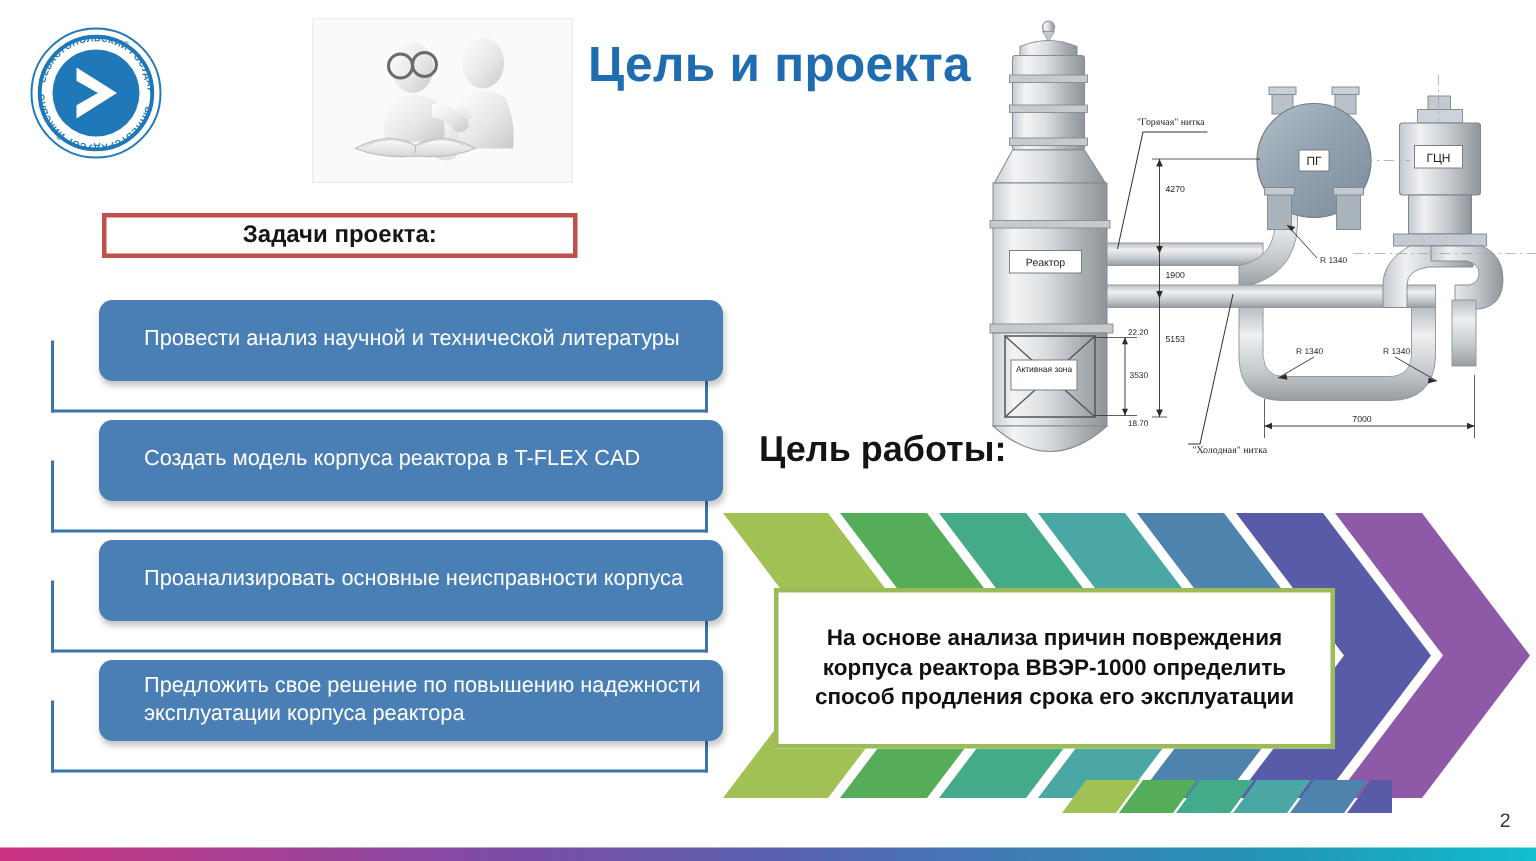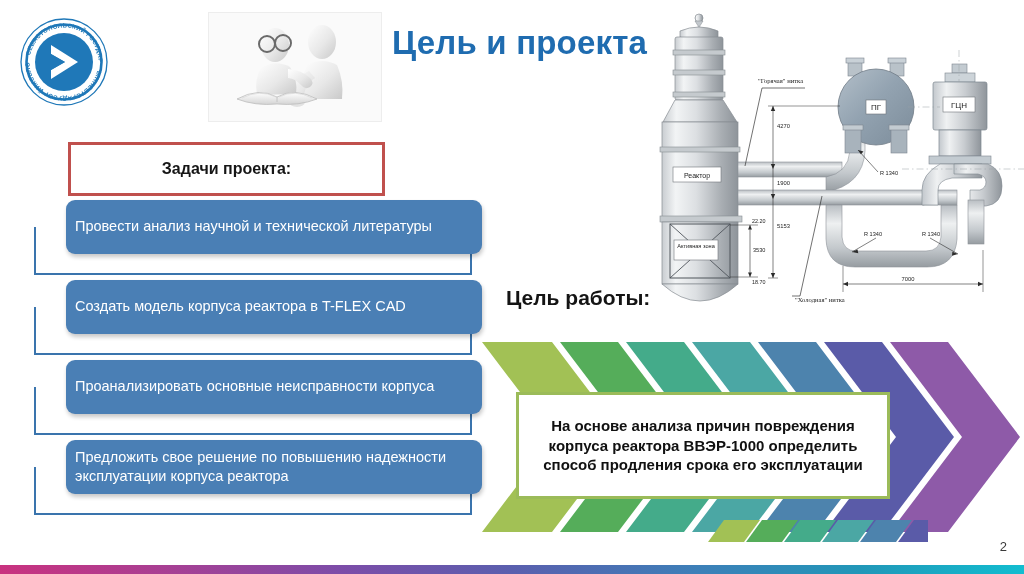--- a/index.html
+++ b/index.html
@@ -48,21 +48,21 @@
     letter-spacing: 0.2px;
     white-space: nowrap;
   }
 
   
   #tasks-header-box {
     position: absolute;
     left: 68px;
     top: 142px;
     width: 317px;
-    height: 54px;
+    height: 30px;
     border: 3px solid #c0504d;
     background: #ffffff;
     display: flex;
     align-items: center;
     justify-content: center;
     box-sizing: border-box;
   }
   #tasks-header-box .label {
     font-size: 16px;
     font-weight: bold;
@@ -97,36 +97,36 @@
   .task-box {
     position: absolute;
     left: 36px;
     top: 0;
     width: 416px;
     min-height: 54px;
     background: #4a7fb5;
     border-radius: 9px;
     box-shadow: 1px 3px 4px rgba(0,0,0,0.22);
     box-sizing: border-box;
-    padding: 8px 14px 8px 9px;
+    padding: 8px 14px 8px 30px;
     display: flex;
     align-items: center;
   }
   .task-box .task-text {
     color: #ffffff;
     font-size: 14.5px;
     line-height: 1.32;
   }
 
   
   #goal-label {
     position: absolute;
     left: 506px;
     top: 286px;
-    font-size: 21px;
+    font-size: 24px;
     font-weight: bold;
     color: #141414;
     white-space: nowrap;
   }
 
   
   #chevron-band {
     position: absolute;
     left: 478px;
     top: 342px;

